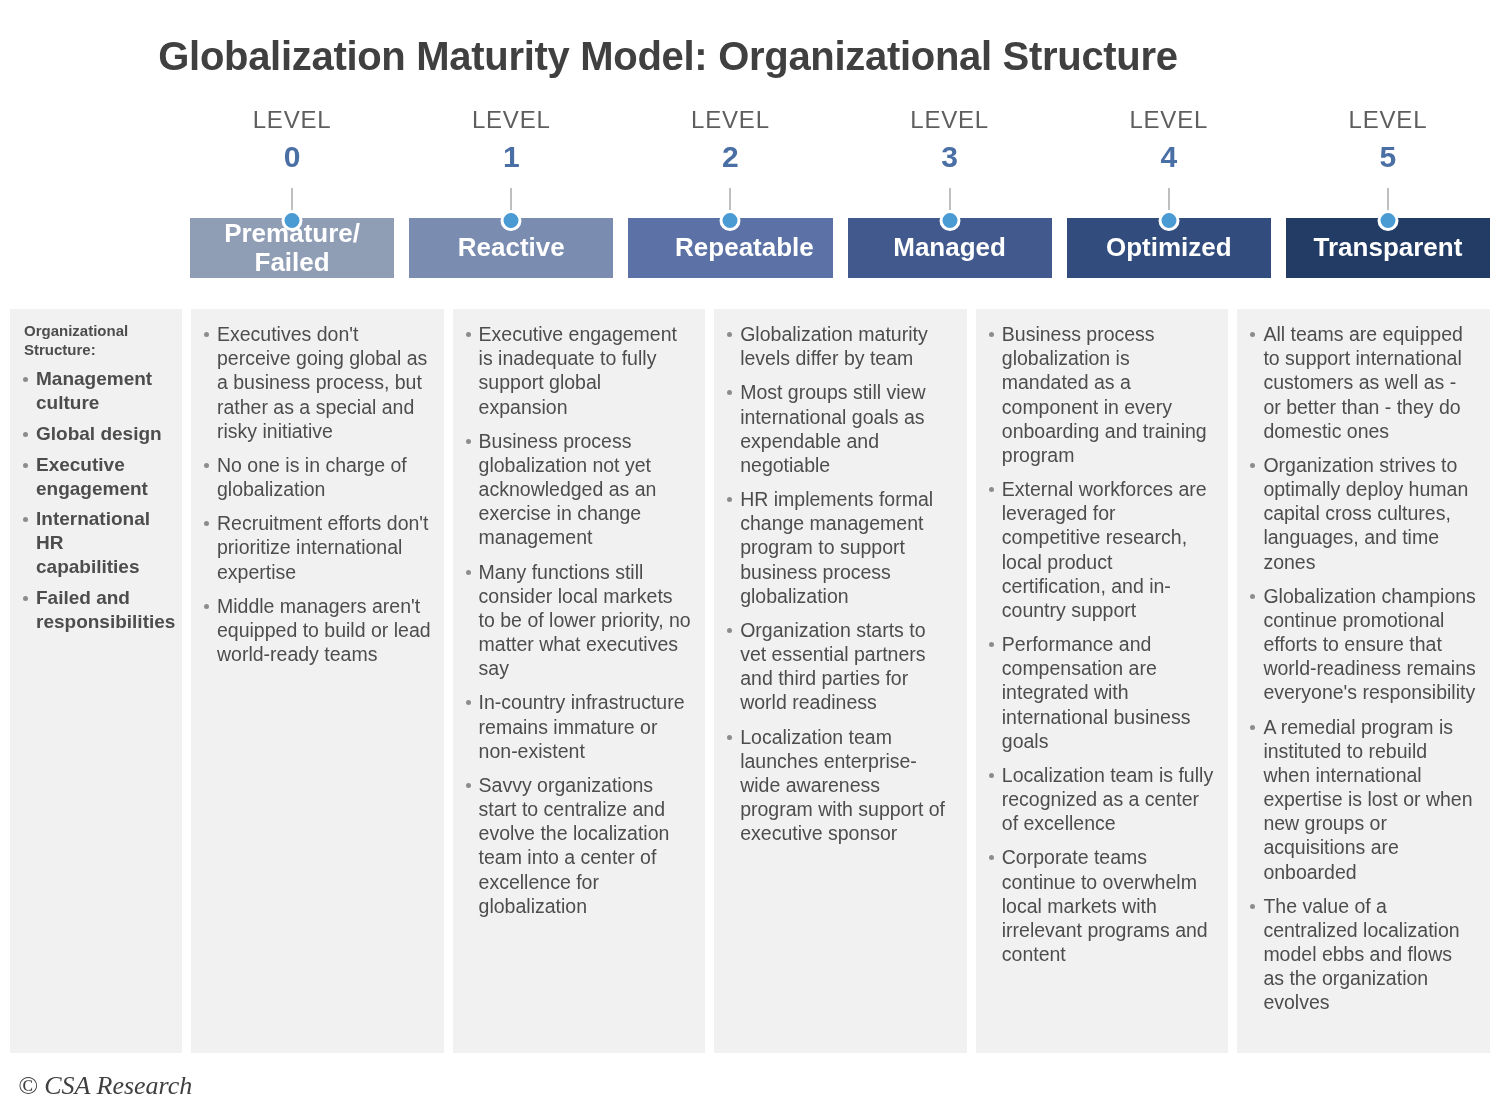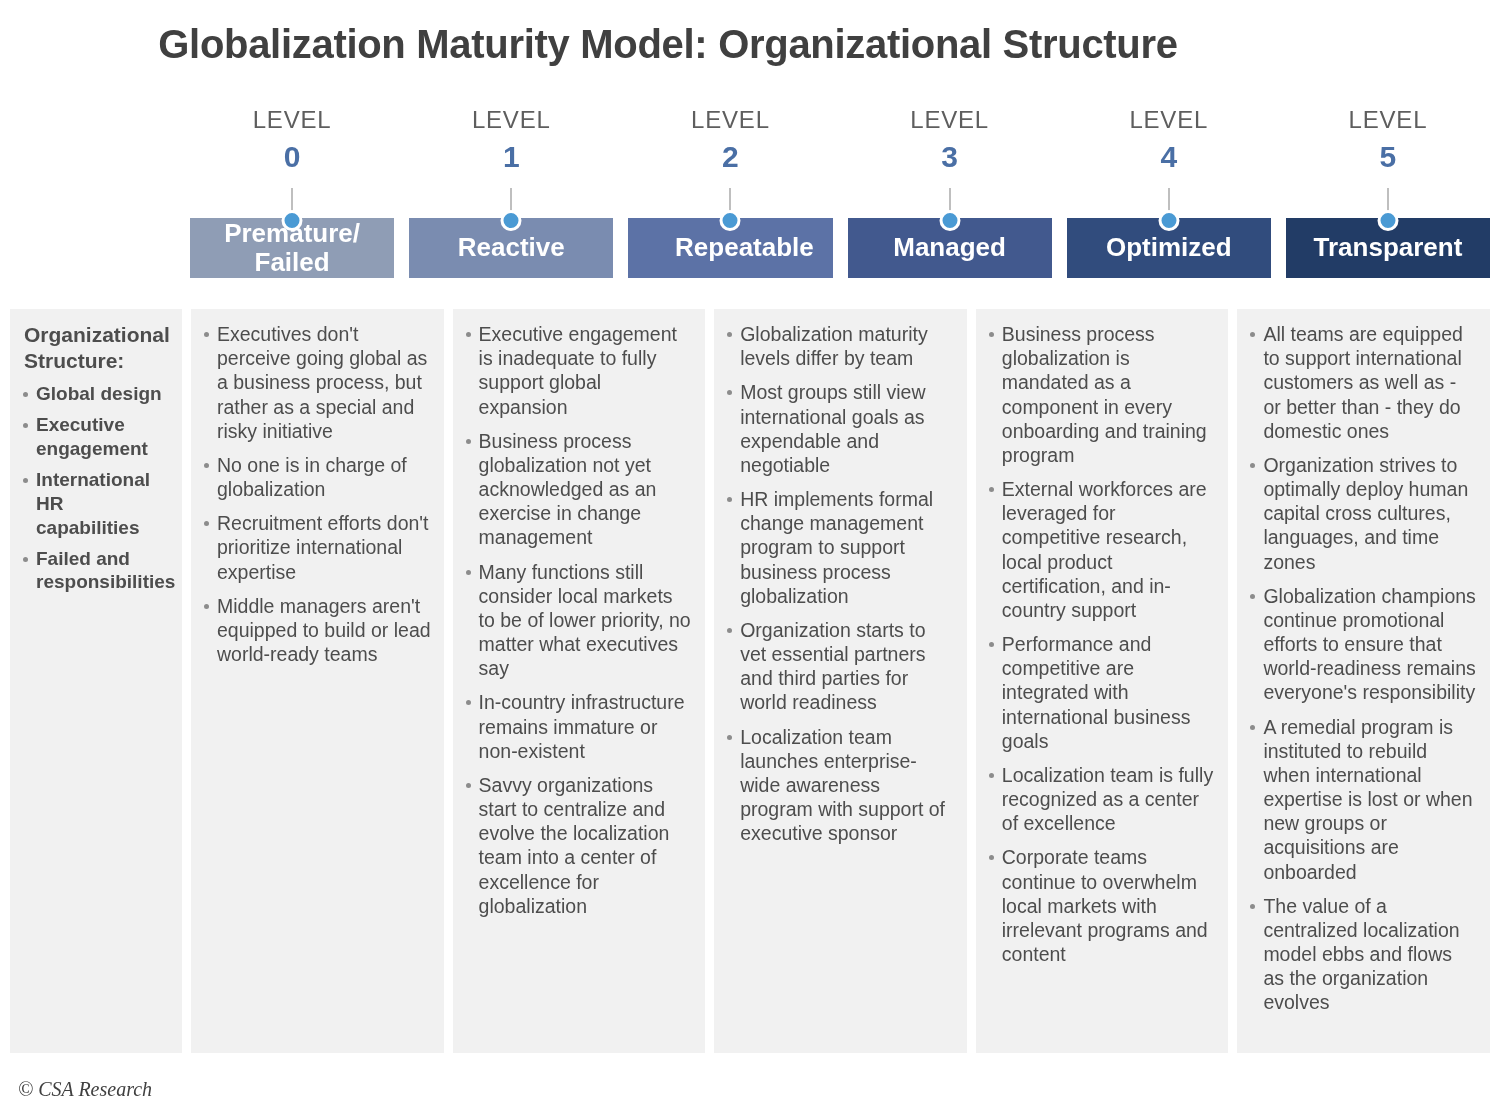--- a/index.html
+++ b/index.html
@@ -11,21 +11,21 @@
     height: 1115px;
     background: #ffffff;
     font-family: "Liberation Sans", sans-serif;
     overflow: hidden;
     position: relative;
   }
 
   
   .title {
     position: absolute;
-    top: 22px;
+    top: 34px;
     left: 0;
     width: 1336px;
     text-align: center;
     font-size: 40px;
     font-weight: bold;
     color: #404040;
     letter-spacing: -0.3px;
     white-space: nowrap;
   }
 
@@ -124,21 +124,21 @@
   .panel-side {
     width: 172px;
     flex: 0 0 172px;
   }
   .panel-lvl {
     flex: 1 1 0;
   }
 
   
   .side-heading {
-    font-size: 21px;
+    font-size: 15px;
     font-weight: bold;
     color: #4d4d4d;
     line-height: 1.26;
     margin: 0 0 2px 2px;
   }
   ul.side-list, ul.cell-list {
     list-style: none;
     margin: 0;
     padding: 0;
   }
@@ -189,21 +189,21 @@
     height: 5px;
     border-radius: 50%;
     background: #8c8c8c;
   }
 
   
   .footer {
     position: absolute;
     left: 18px;
     bottom: 14px;
-    font-size: 20px;
+    font-size: 26px;
     font-style: italic;
     color: #404040;
     font-family: "Liberation Serif", serif;
   }
 </style>
 </head>
 <body>
 
 <div class="title">Globalization Maturity Model: Organizational Structure</div>
 
@@ -261,20 +261,21 @@
         <div class="connector-dot"></div>
       </div>
       <div class="level-bar" style="background: rgb(34, 60, 102);">Transparent</div>
     </div>
   </div>
 
 <div class="body-row">
   <div class="panel panel-side">
     <div class="side-heading">Organizational Structure:</div>
     <ul class="side-list" id="sidebar-list">
+        <li>Management culture</li>
         <li>Global design</li>
         <li>Executive engagement</li>
         <li>International HR capabilities</li>
         <li>Failed and responsibilities</li>
       </ul>
   </div>
   <div class="panel panel-lvl" id="panel-1">
       <ul class="cell-list">
         <li>Executives don't perceive going global as a business process, but rather as a special and risky initiative</li>
         <li>No one is in charge of globalization</li>
@@ -297,21 +298,21 @@
         <li>Most groups still view international goals as expendable and negotiable</li>
         <li>HR implements formal change management program to support business process globalization</li>
         <li>Organization starts to vet essential partners and third parties for world readiness</li>
         <li>Localization team launches enterprise-wide awareness program with support of executive sponsor</li>
       </ul>
     </div>
   <div class="panel panel-lvl" id="panel-4">
       <ul class="cell-list">
         <li>Business process globalization is mandated as a component in every onboarding and training program</li>
         <li>External workforces are leveraged for competitive research, local product certification, and in-country support</li>
-        <li>Performance and competitive are integrated with international business goals</li>
+        <li>Performance and compensation are integrated with international business goals</li>
         <li>Localization team is fully recognized as a center of excellence</li>
         <li>Corporate teams continue to overwhelm local markets with irrelevant programs and content</li>
       </ul>
     </div>
   <div class="panel panel-lvl" id="panel-5">
       <ul class="cell-list">
         <li>All teams are equipped to support international customers as well as - or better than - they do domestic ones</li>
         <li>Organization strives to optimally deploy human capital cross cultures, languages, and time zones</li>
         <li>Globalization champions continue promotional efforts to ensure that world-readiness remains everyone's responsibility</li>
         <li>A remedial program is instituted to rebuild when international expertise is lost or when new groups or acquisitions are onboarded</li>

